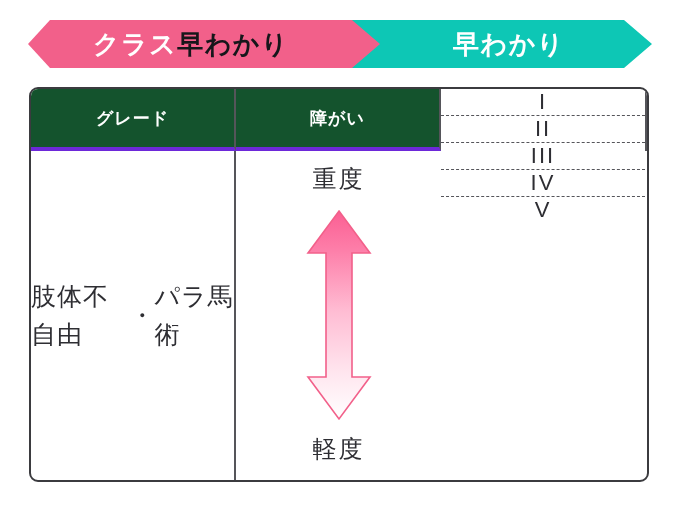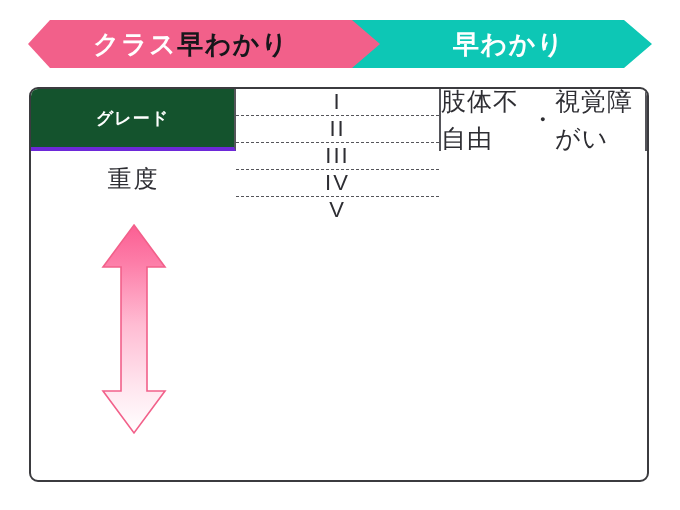--- a/index.html
+++ b/index.html
@@ -177,49 +177,51 @@
   <div class="ribbon" id="ribbon-right">
     <div class="ribbon-text">早わかり</div>
   </div>
 
 </div>
 
 <div id="table-card">
   <div id="table-grid">
 
     <div class="hcell vdiv">グレード</div>
+    <div class="hcell vdiv">障がい</div>
 
     <div id="col-grade">
       <div class="grade-row">I</div>
       <div class="grade-row">II</div>
       <div class="grade-row">III</div>
       <div class="grade-row">IV</div>
       <div class="grade-row">V</div>
     </div>
 
     <div id="col-disability">
       <div class="dis-line">肢体不自由</div>
       <div class="dis-dot">・</div>
-      <div class="dis-line">視覚障がい</div>
+      <div class="dis-line">パラ馬術</div>
     </div>
 
     <div id="col-severity">
       <div class="sev-label">重度</div>
 
       <div id="severity-arrow">
         <svg width="74" height="212" viewBox="0 0 74 212" aria-hidden="true">
           <defs>
             <linearGradient id="arrowGrad" x1="0" y1="0" x2="0" y2="1">
               <stop offset="0%" stop-color="#fb5f93"></stop>
               <stop offset="18%" stop-color="#fd7da8"></stop>
               <stop offset="48%" stop-color="#ffbcd3"></stop>
               <stop offset="78%" stop-color="#ffe6ef"></stop>
               <stop offset="100%" stop-color="#ffffff"></stop>
             </linearGradient>
           </defs>
           <polygon points="37,2 68,44 50,44 50,168 68,168 37,210 6,168 24,168 24,44 6,44" fill="url(#arrowGrad)" stroke="#f2608a" stroke-width="1.6" stroke-linejoin="miter"></polygon>
         </svg>
       </div>
 
+      <div class="sev-label">軽度</div>
     </div>
 
   </div>
 </div>
 
 </body></html>

